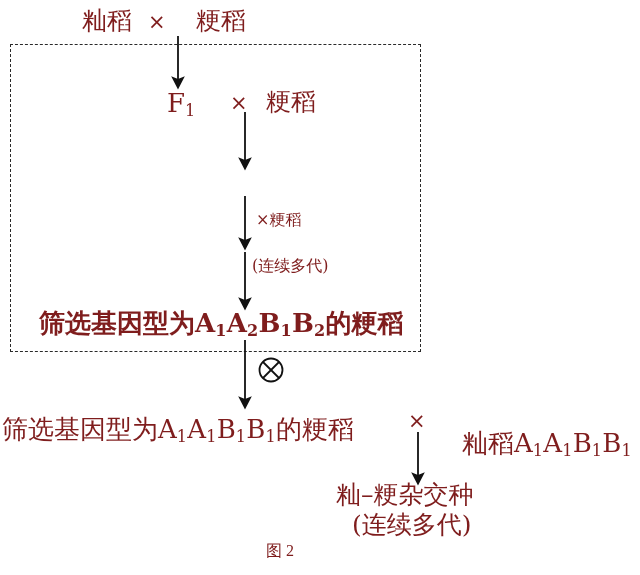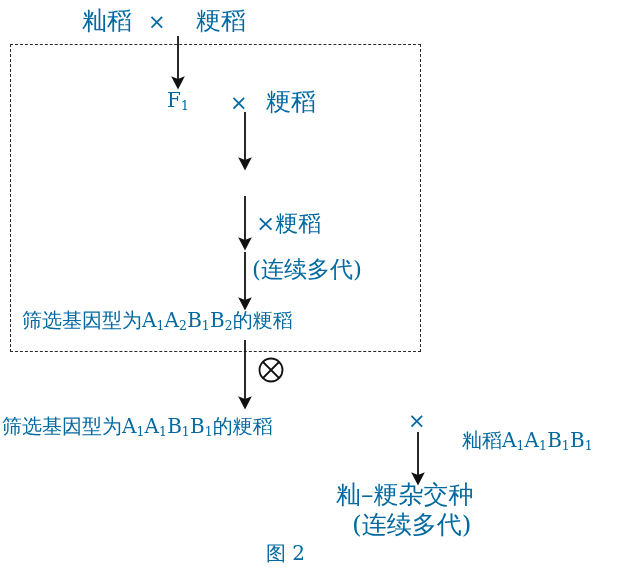--- a/index.html
+++ b/index.html
@@ -18,42 +18,42 @@
 
   #diagram {
     position: absolute;
     inset: 0;
   }
 
   .node {
     position: absolute;
     white-space: nowrap;
     line-height: 1;
-    color: #0369a1;
+    color: #7f1d1d;
   }
 
   .cn {
     font-family: "DejaVu Serif", "Liberation Serif", serif;
   }
 
   .big {
     font-size: 25px;
   }
 
   .med {
-    font-size: 23px;
+    font-size: 16px;
   }
 
   .times {
     font-size: 21px;
     font-family: "DejaVu Sans", "Liberation Sans", sans-serif;
   }
 
   .gene {
-    font-size: 20px;
+    font-size: 26px;
     font-family: "DejaVu Serif", "Liberation Serif", serif;
   }
   .gene sub {
     font-size: 0.62em;
     vertical-align: baseline;
     position: relative;
     bottom: -0.22em;
     padding-right: 0.02em;
   }
 
@@ -122,26 +122,26 @@
 
   <div class="node gene f1" style="left:167px; top:90px;"><span>F</span><sub>1</sub></div>
   <div class="node times" style="left:230px; top:93px;">×</div>
   <div class="node cn big" style="left:266px; top:89px;">粳稻</div>
 
 
   <div class="node cn med" style="left:256px; top:212px;">×粳稻</div>
 
   <div class="node cn med" style="left:252px; top:258px;">(连续多代)</div>
 
-  <div class="node gene" style="left:22px; top:310px;"><span class="cn">筛选基因型为</span><span>A</span><sub>1</sub><span>A</span><sub>2</sub><span>B</span><sub>1</sub><span>B</span><sub>2</sub><span class="cn">的粳稻</span></div>
+  <div class="node gene" style="left:39px; top:310px;font-weight:bold;"><span class="cn">筛选基因型为</span><span>A</span><sub>1</sub><span>A</span><sub>2</sub><span>B</span><sub>1</sub><span>B</span><sub>2</sub><span class="cn">的粳稻</span></div>
 
   <div class="node gene" style="left:2px; top:416px;"><span class="cn">筛选基因型为</span><span>A</span><sub>1</sub><span>A</span><sub>1</sub><span>B</span><sub>1</sub><span>B</span><sub>1</sub><span class="cn">的粳稻</span></div>
 
   <div class="node times" style="left:408px; top:411px;">×</div>
 
   <div class="node gene" style="left:462px; top:430px;"><span class="cn">籼稻</span><span>A</span><sub>1</sub><span>A</span><sub>1</sub><span>B</span><sub>1</sub><span>B</span><sub>1</sub></div>
 
   <div class="node cn big" style="left:336px; top:482px;">籼–粳杂交种</div>
   <div class="node cn big" style="left:352px; top:512px;">(连续多代)</div>
 
-  <div class="node cn" style="left:266px; top:543px; font-size:20px;">图 2</div>
+  <div class="node cn" style="left:266px; top:543px; font-size:16px;font-family:Liberation Serif, serif;">图 2</div>
 
 </div>
 
 </body></html>

